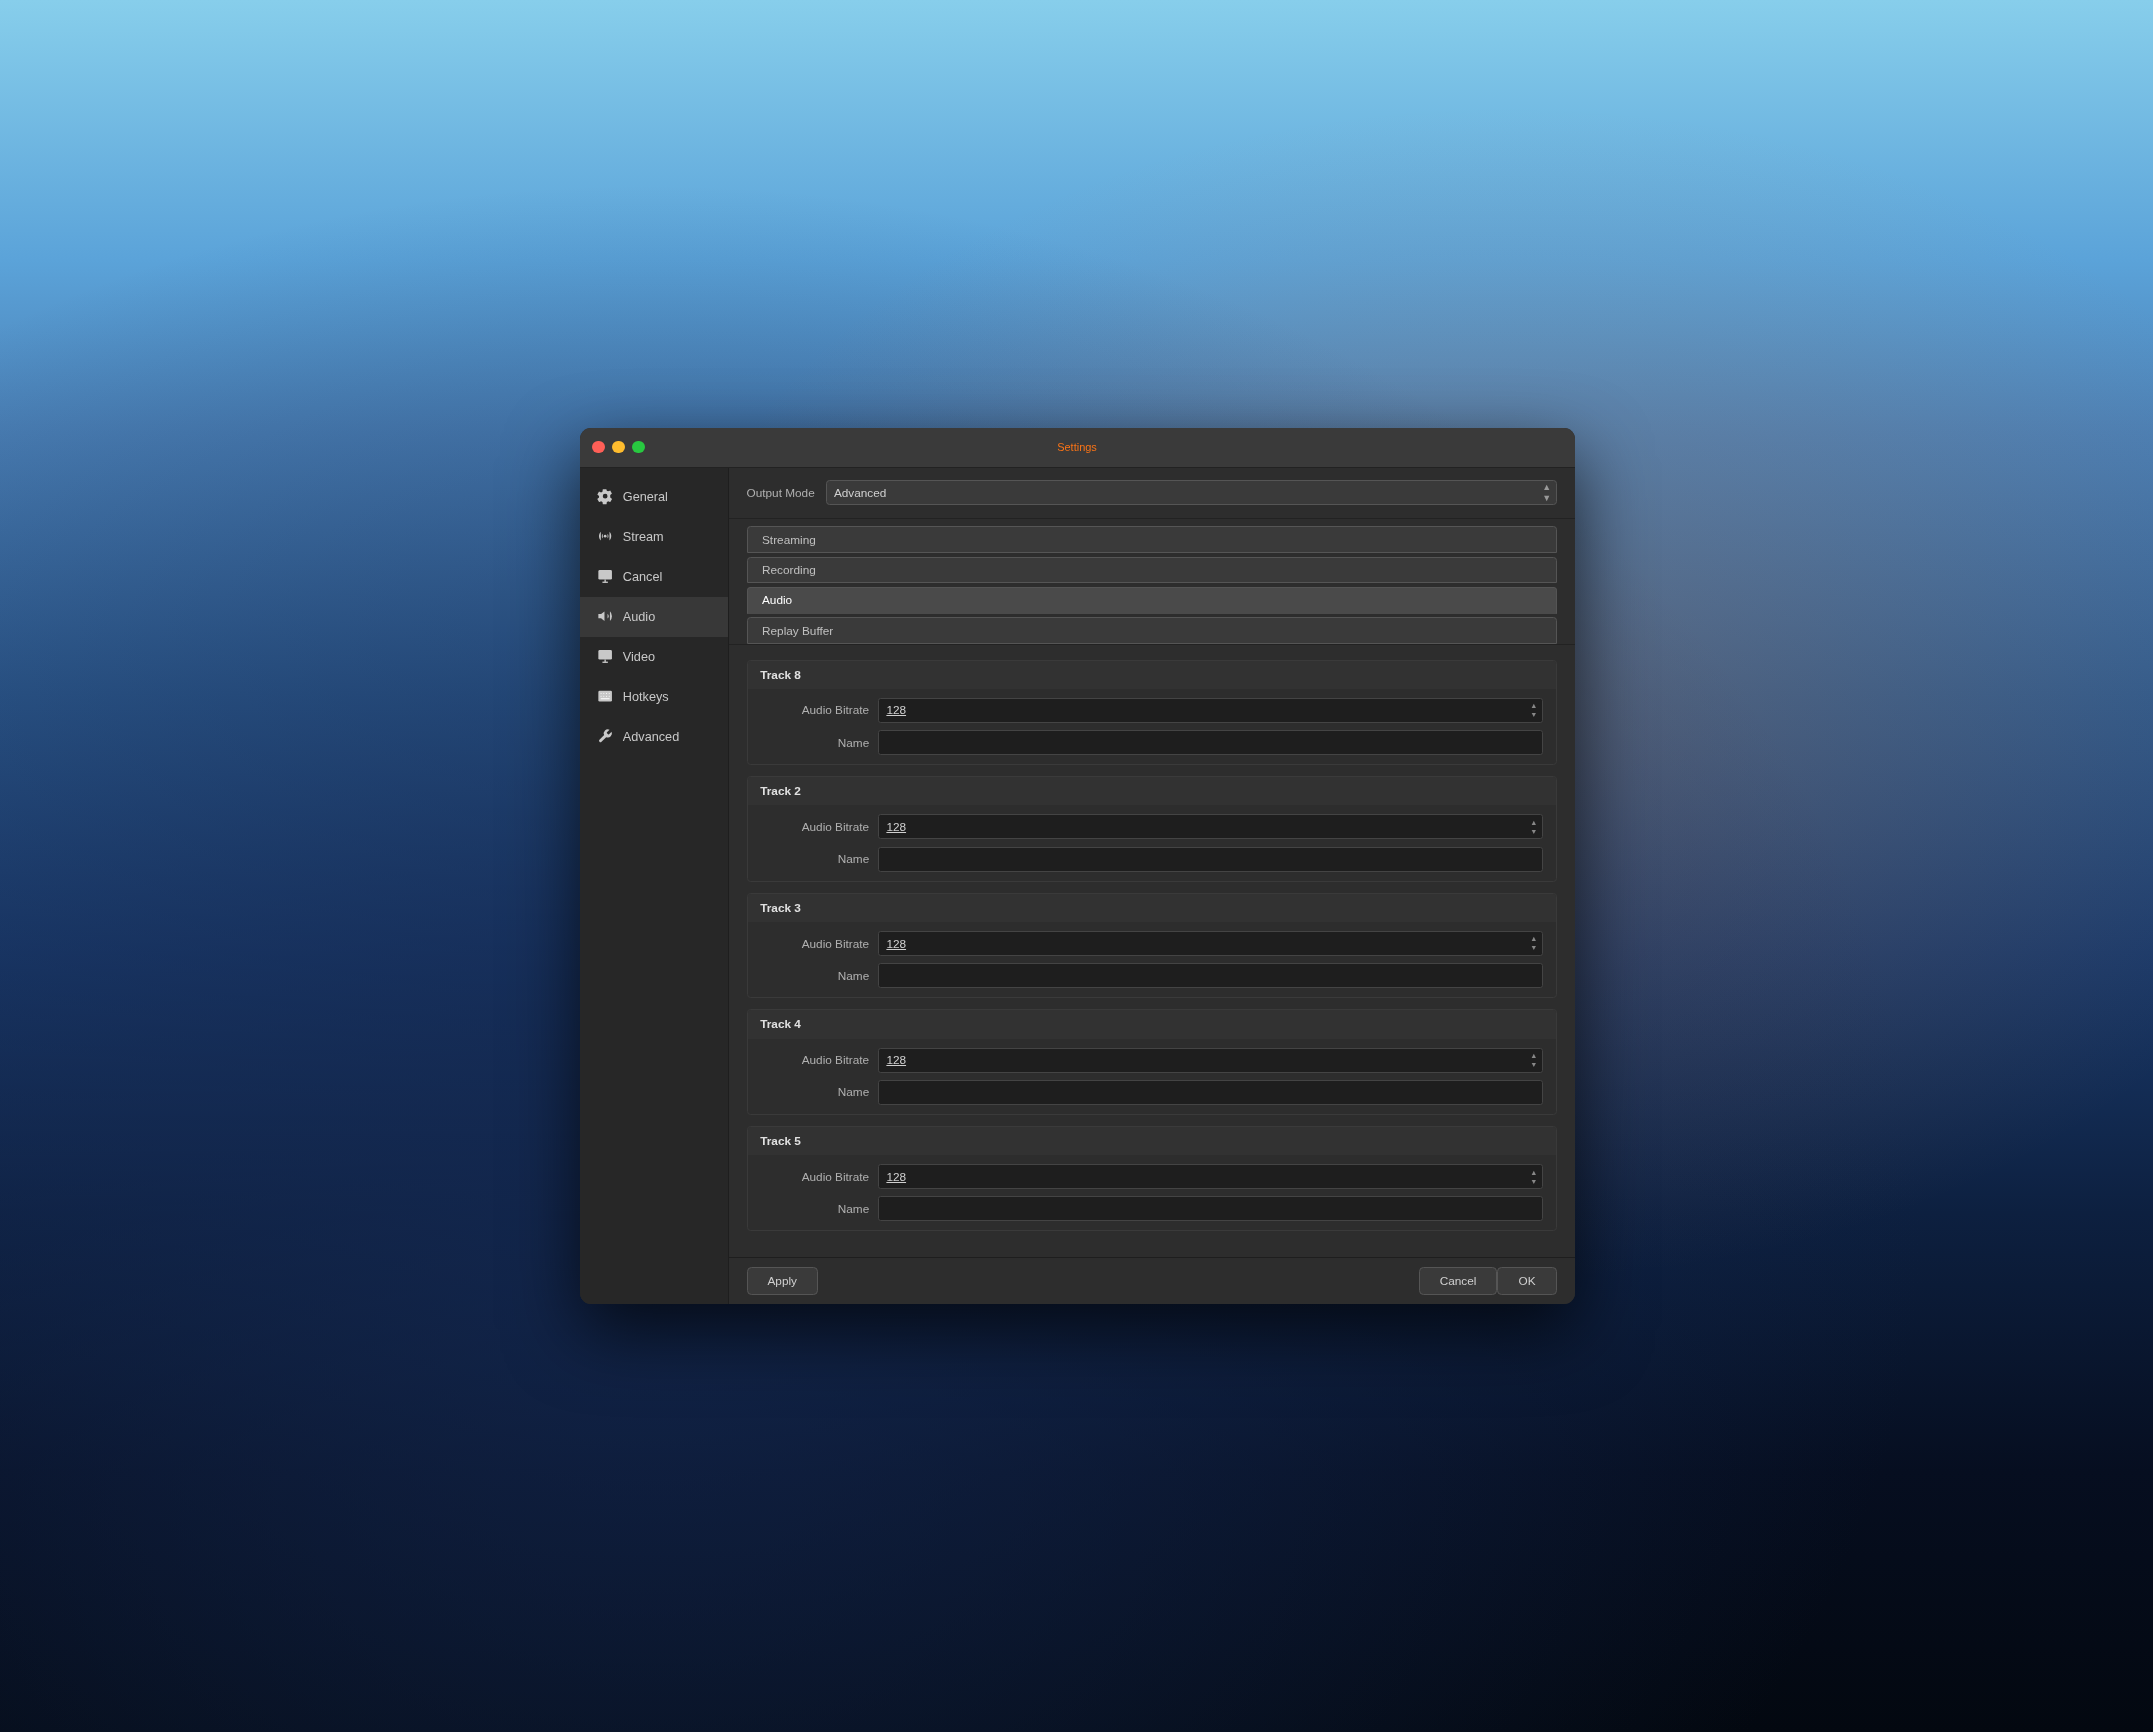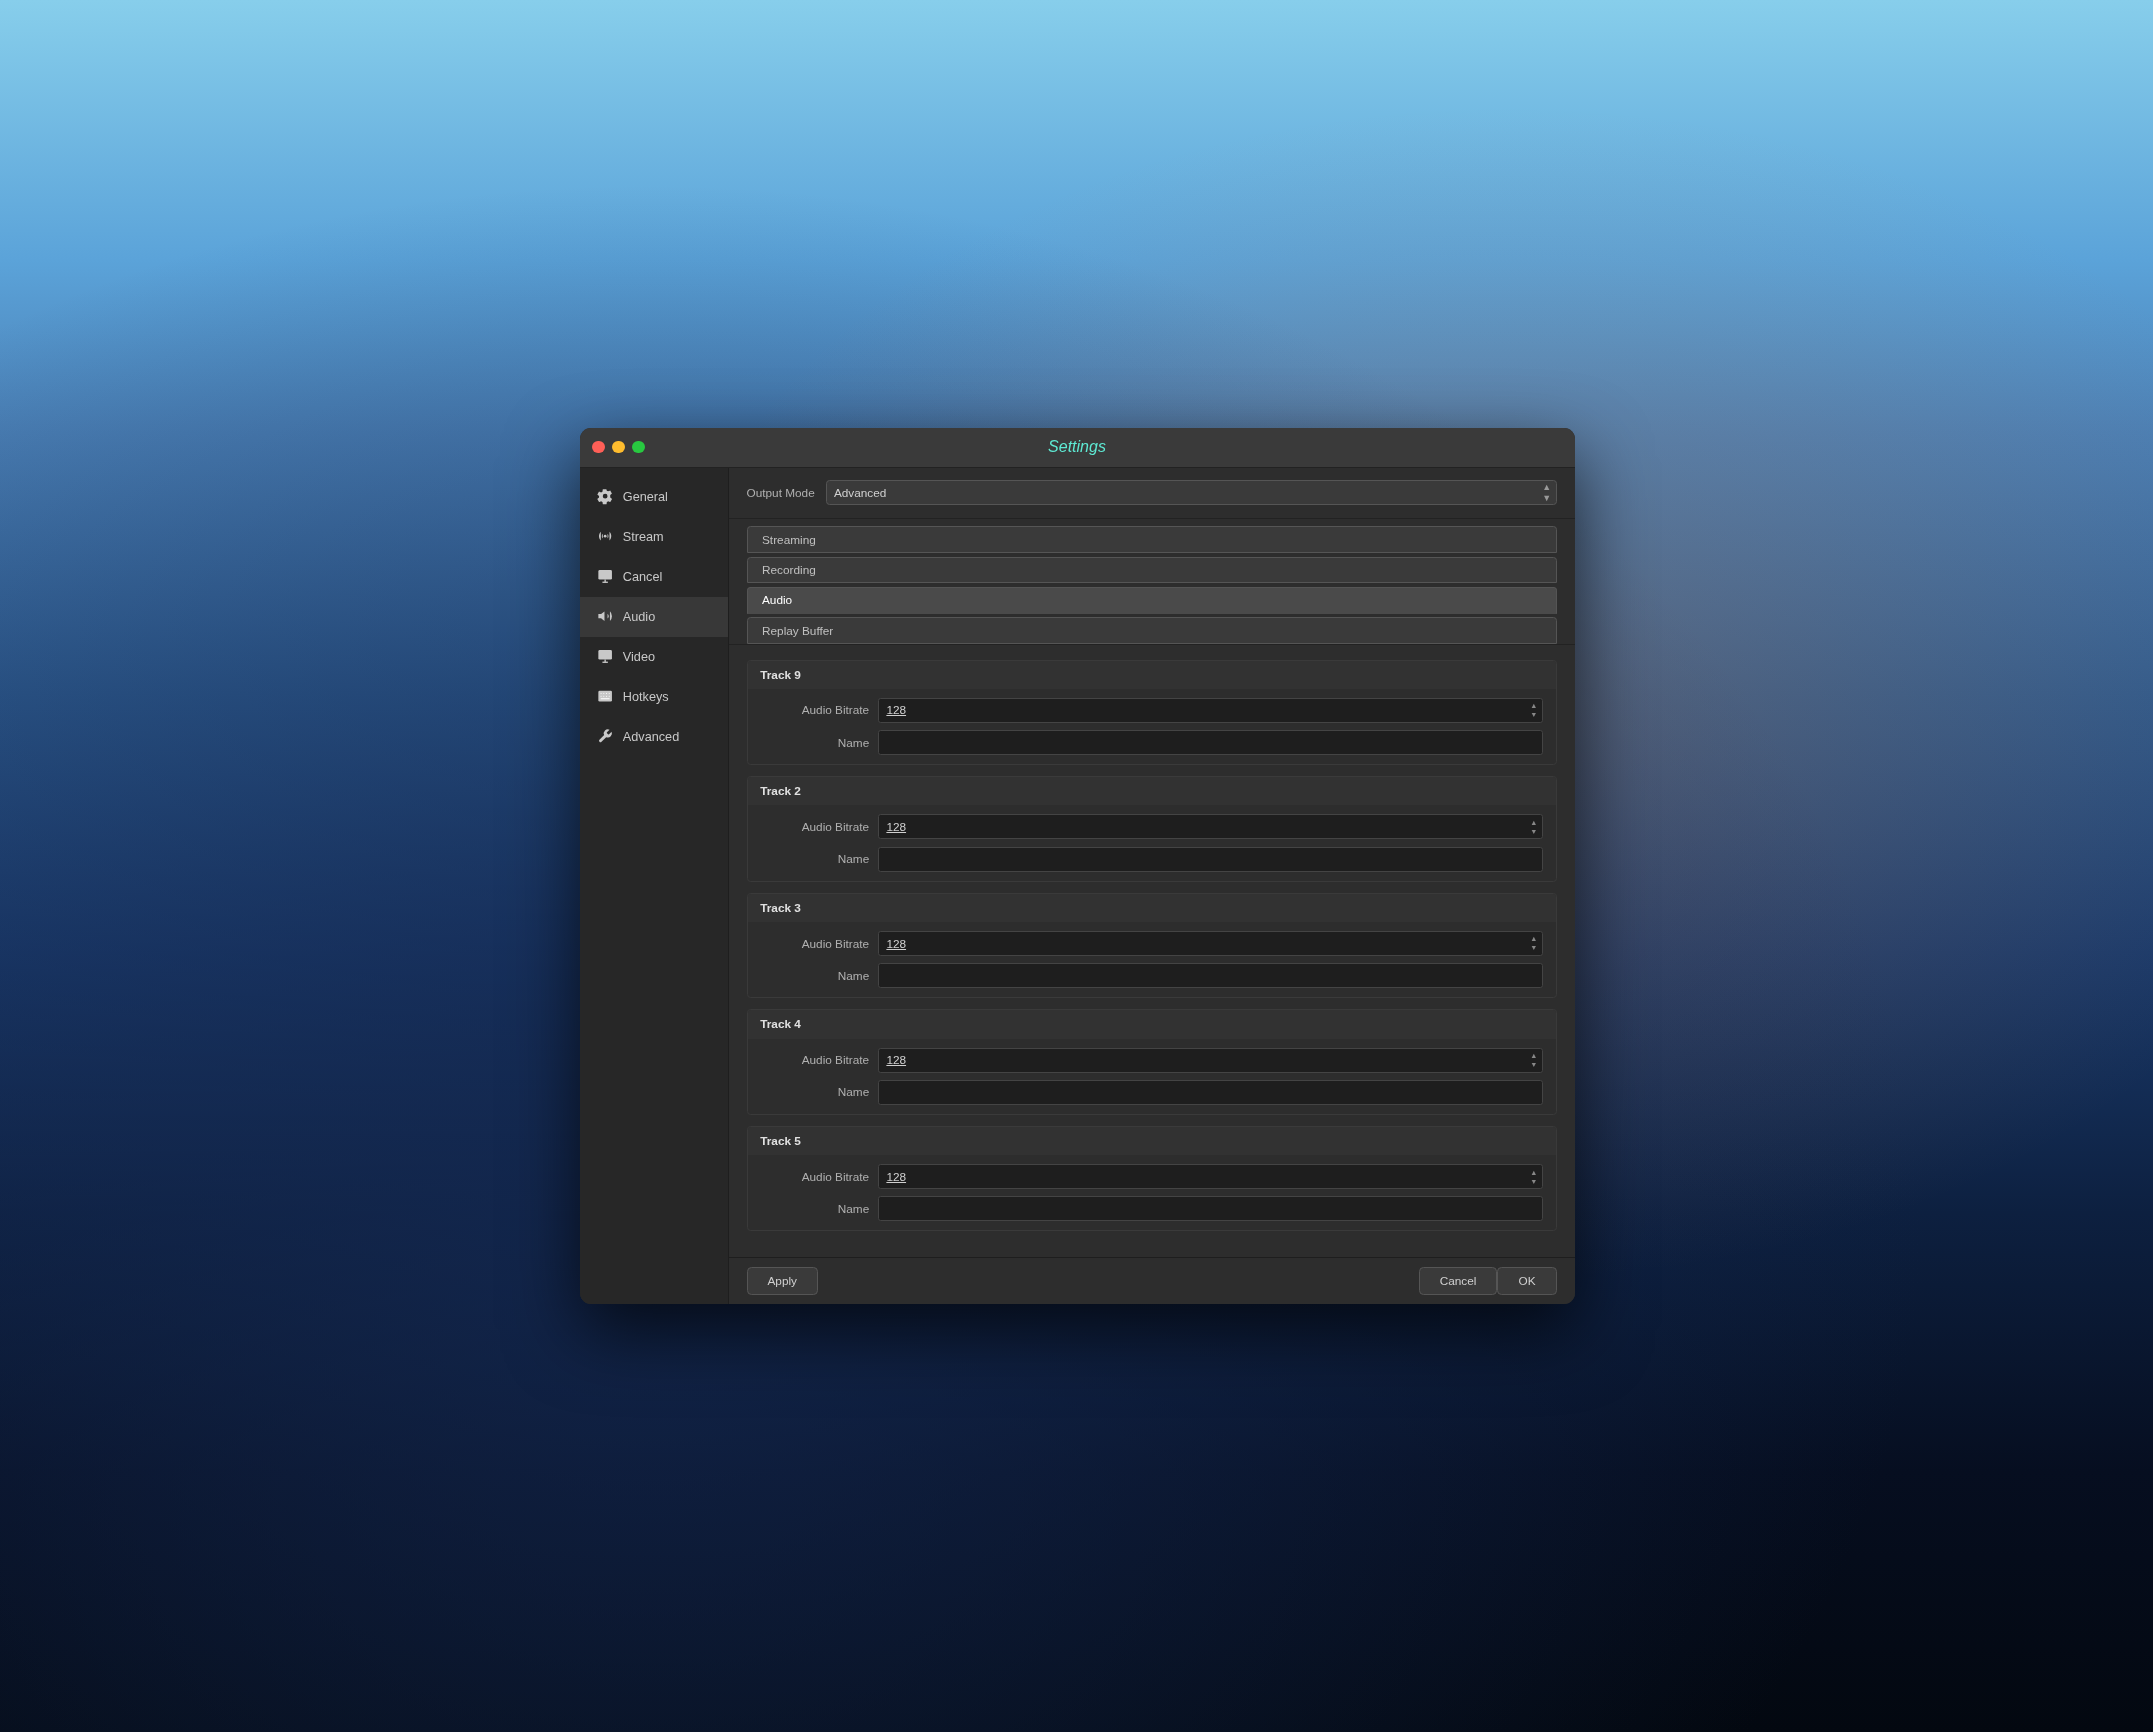--- a/index.html
+++ b/index.html
@@ -46,24 +46,23 @@
       width: 12.7px;
       height: 12.7px;
       border-radius: 50%;
     }
 
     .tl-close { background: #ff5f57; }
     .tl-minimize { background: #febc2e; }
     .tl-maximize { background: #28c840; }
 
     .titlebar-title {
-      color: #5eead4;
-      font-size: 16px;
+      color: #f97316;
+      font-size: 11px;
       font-weight: 500;
-      font-style: italic;
     }
 
     .window-body {
       display: flex;
       flex: 1;
       min-height: 0;
     }
 
     .sidebar {
       width: 149px;
@@ -436,21 +435,21 @@
           <span>Audio</span>
         </div>
         <div class="tab">
           <span>Replay Buffer</span>
         </div>
       </div>
 
       <div class="tracks-area">
 
         <div class="track-section">
-          <div class="track-header">Track 9</div>
+          <div class="track-header">Track 8</div>
           <div class="track-body">
             <div class="track-row">
               <span class="track-label">Audio Bitrate</span>
               <div class="track-input-wrapper">
                 <select>
                   <option>128</option>
                   <option>64</option>
                   <option>96</option>
                   <option>160</option>
                   <option>192</option>

